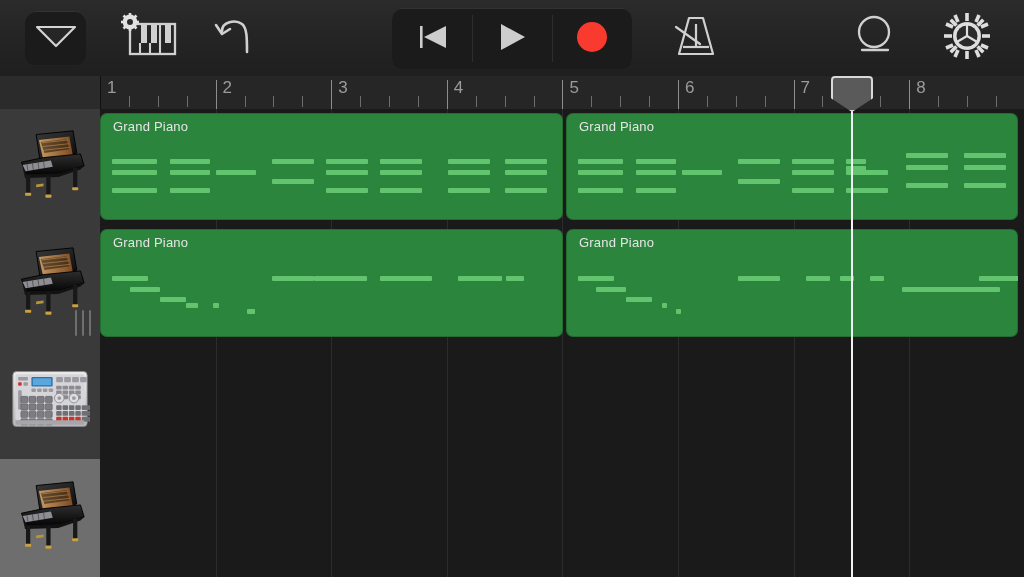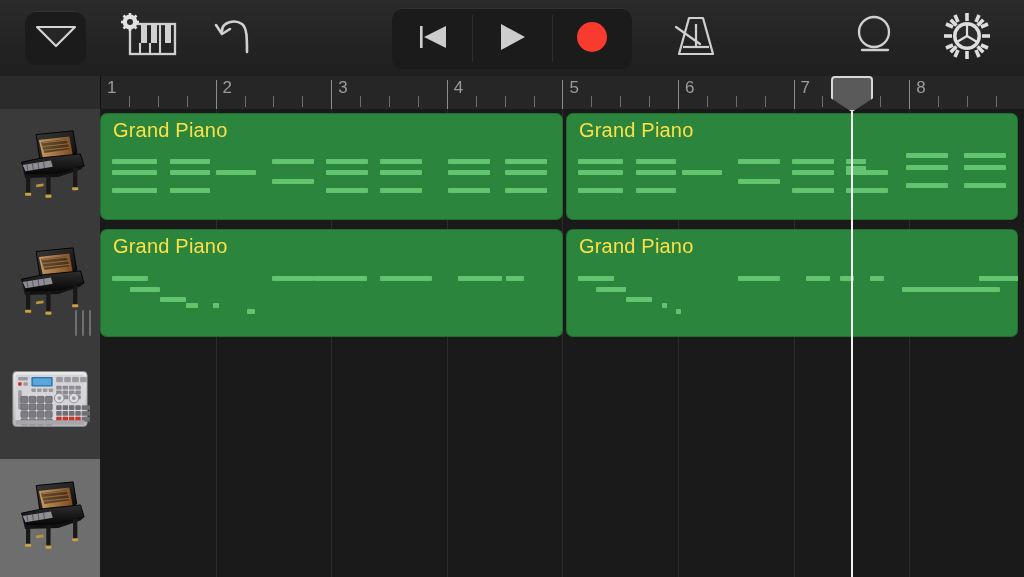--- a/index.html
+++ b/index.html
@@ -76,21 +76,21 @@
   
   .inst{position:absolute;left:50%;top:50%;transform:translate(-50%,-50%);}
 
   
   .region{
     position:absolute;top:4px;border-radius:7px;
     background:#2c853c;overflow:hidden;
     box-shadow:inset 0 0 0 1px rgba(0,0,0,.18);
   }
   .region-label{
-    position:absolute;left:13px;top:6px;font-size:20px;color:#fde047;
+    position:absolute;left:13px;top:6px;font-size:13px;color:#e5e5e5;
     letter-spacing:.2px;white-space:nowrap;
   }
   .note{position:absolute;height:5px;border-radius:1px;background:#62c46f;}
 
   
   #playhead{position:absolute;top:76px;width:2px;height:501px;background:#f2f2f2;z-index:8;}
   #playhead-head{
     position:absolute;top:0;left:-20px;width:42px;height:36px;
     background:#5a5a5a;border:2px solid #d8d8d8;box-sizing:border-box;
     border-radius:4px 4px 0 0;

